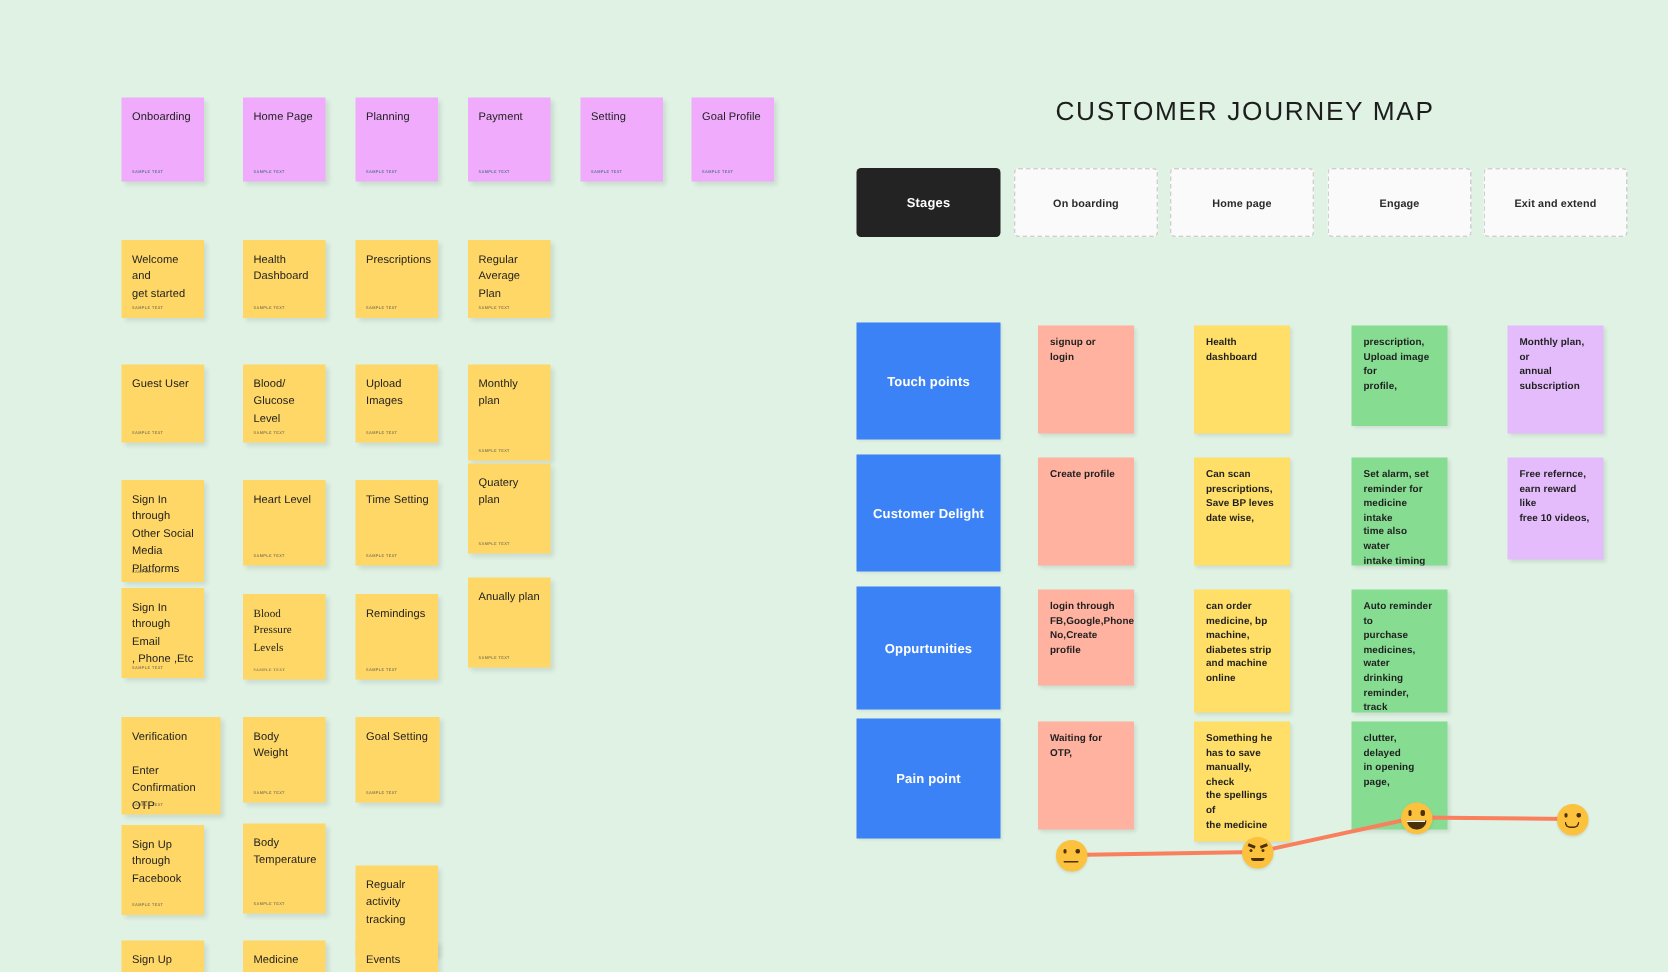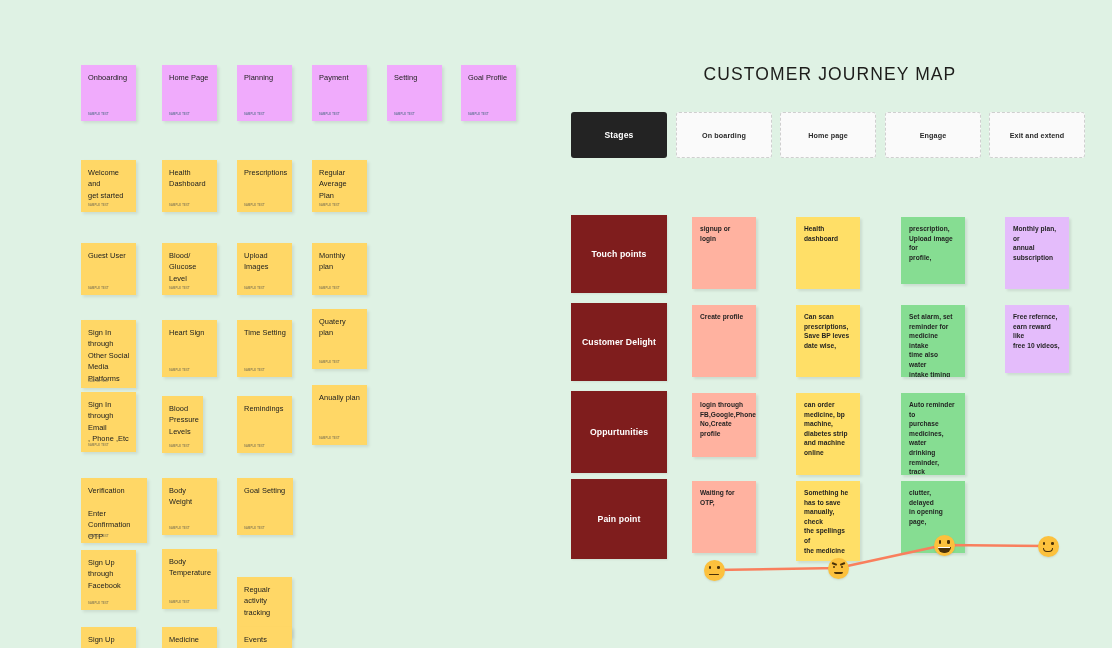--- a/index.html
+++ b/index.html
@@ -102,21 +102,21 @@
     justify-content: center;
   }
   .hdr-phase span {
     color: #2a2a2a;
     font-size: 7.2px;
     font-weight: 700;
     letter-spacing: 0.1px;
   }
 
   .row-label {
-    background: #7f1d1d;
+    background: #3b82f6;
     display: flex;
     align-items: center;
     justify-content: center;
     box-shadow: 1px 1px 2px rgba(0,0,0,0.07);
   }
   .row-label span {
     color: #ffffff;
     font-size: 8.7px;
     font-weight: 700;
     letter-spacing: 0.1px;
@@ -230,24 +230,24 @@
 Dashboard</div>
         <div class="note-meta">SAMPLE TEXT</div>
       </div>
       <div class="note yellow" style="left: 162px; top: 243px; width: 55px; height: 52px;">
         <div class="note-title">Blood/
 Glucose
 Level</div>
         <div class="note-meta">SAMPLE TEXT</div>
       </div>
       <div class="note yellow" style="left: 162px; top: 320px; width: 55px; height: 57px;">
-        <div class="note-title">Heart Sign</div>
-        <div class="note-meta">SAMPLE TEXT</div>
-      </div>
-      <div class="note yellow" style="left: 162px; top: 396px; width: 41px; height: 57px;">
+        <div class="note-title">Heart Level</div>
+        <div class="note-meta">SAMPLE TEXT</div>
+      </div>
+      <div class="note yellow" style="left: 162px; top: 396px; width: 55px; height: 57px; font-family: Liberation Serif, serif;">
         <div class="note-title">Blood
 Pressure
 Levels</div>
         <div class="note-meta">SAMPLE TEXT</div>
       </div>
       <div class="note yellow" style="left: 162px; top: 478px; width: 55px; height: 57px;">
         <div class="note-title">Body Weight</div>
         <div class="note-meta">SAMPLE TEXT</div>
       </div>
       <div class="note yellow" style="left: 162px; top: 549px; width: 55px; height: 60px;">
@@ -295,21 +295,21 @@
       </div>
       <div class="note blue" style="left: 312px; top: 65px; width: 55px; height: 56px;">
         <div class="note-title">Payment</div>
         <div class="note-meta">SAMPLE TEXT</div>
       </div>
       <div class="note yellow" style="left: 312px; top: 160px; width: 55px; height: 52px;">
         <div class="note-title">Regular
 Average Plan</div>
         <div class="note-meta">SAMPLE TEXT</div>
       </div>
-      <div class="note yellow" style="left: 312px; top: 243px; width: 55px; height: 52px;">
+      <div class="note yellow" style="left: 312px; top: 243px; width: 55px; height: 64px;">
         <div class="note-title">Monthly plan</div>
         <div class="note-meta">SAMPLE TEXT</div>
       </div>
       <div class="note yellow" style="left: 312px; top: 309px; width: 55px; height: 60px;">
         <div class="note-title">Quatery plan</div>
         <div class="note-meta">SAMPLE TEXT</div>
       </div>
       <div class="note yellow" style="left: 312px; top: 385px; width: 55px; height: 60px;">
         <div class="note-title">Anually plan</div>
         <div class="note-meta">SAMPLE TEXT</div>

